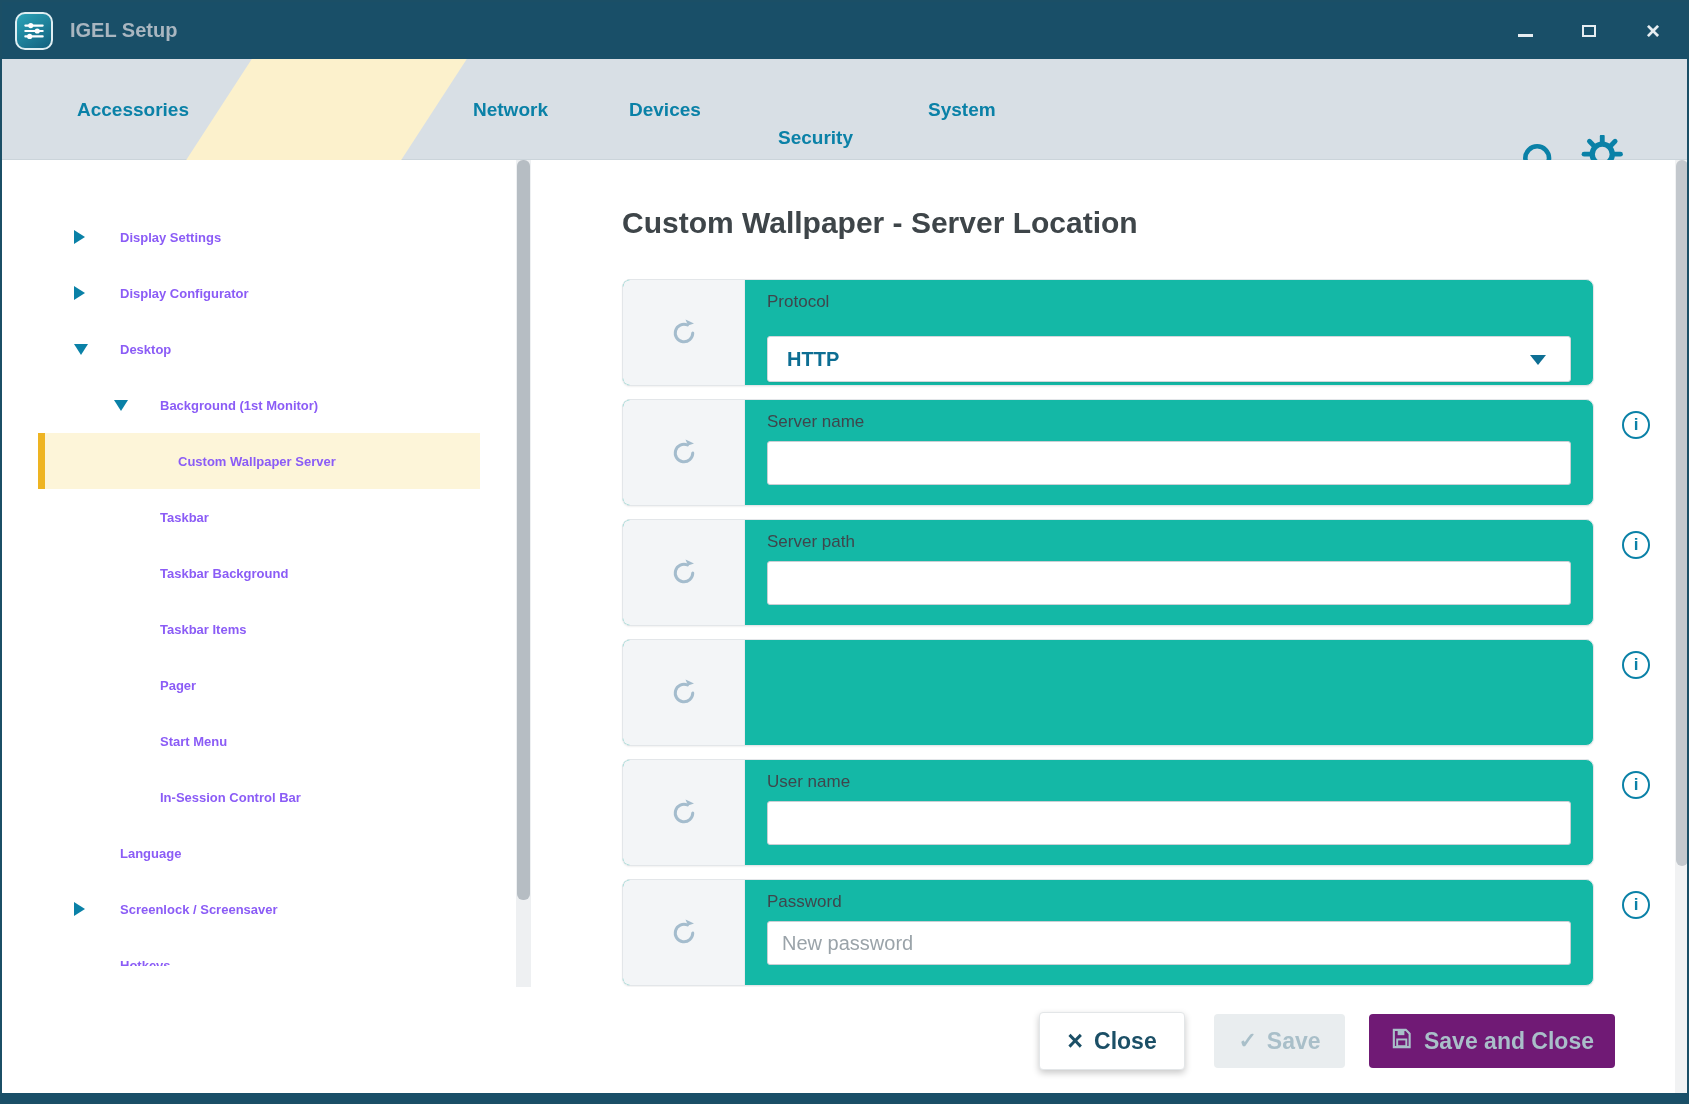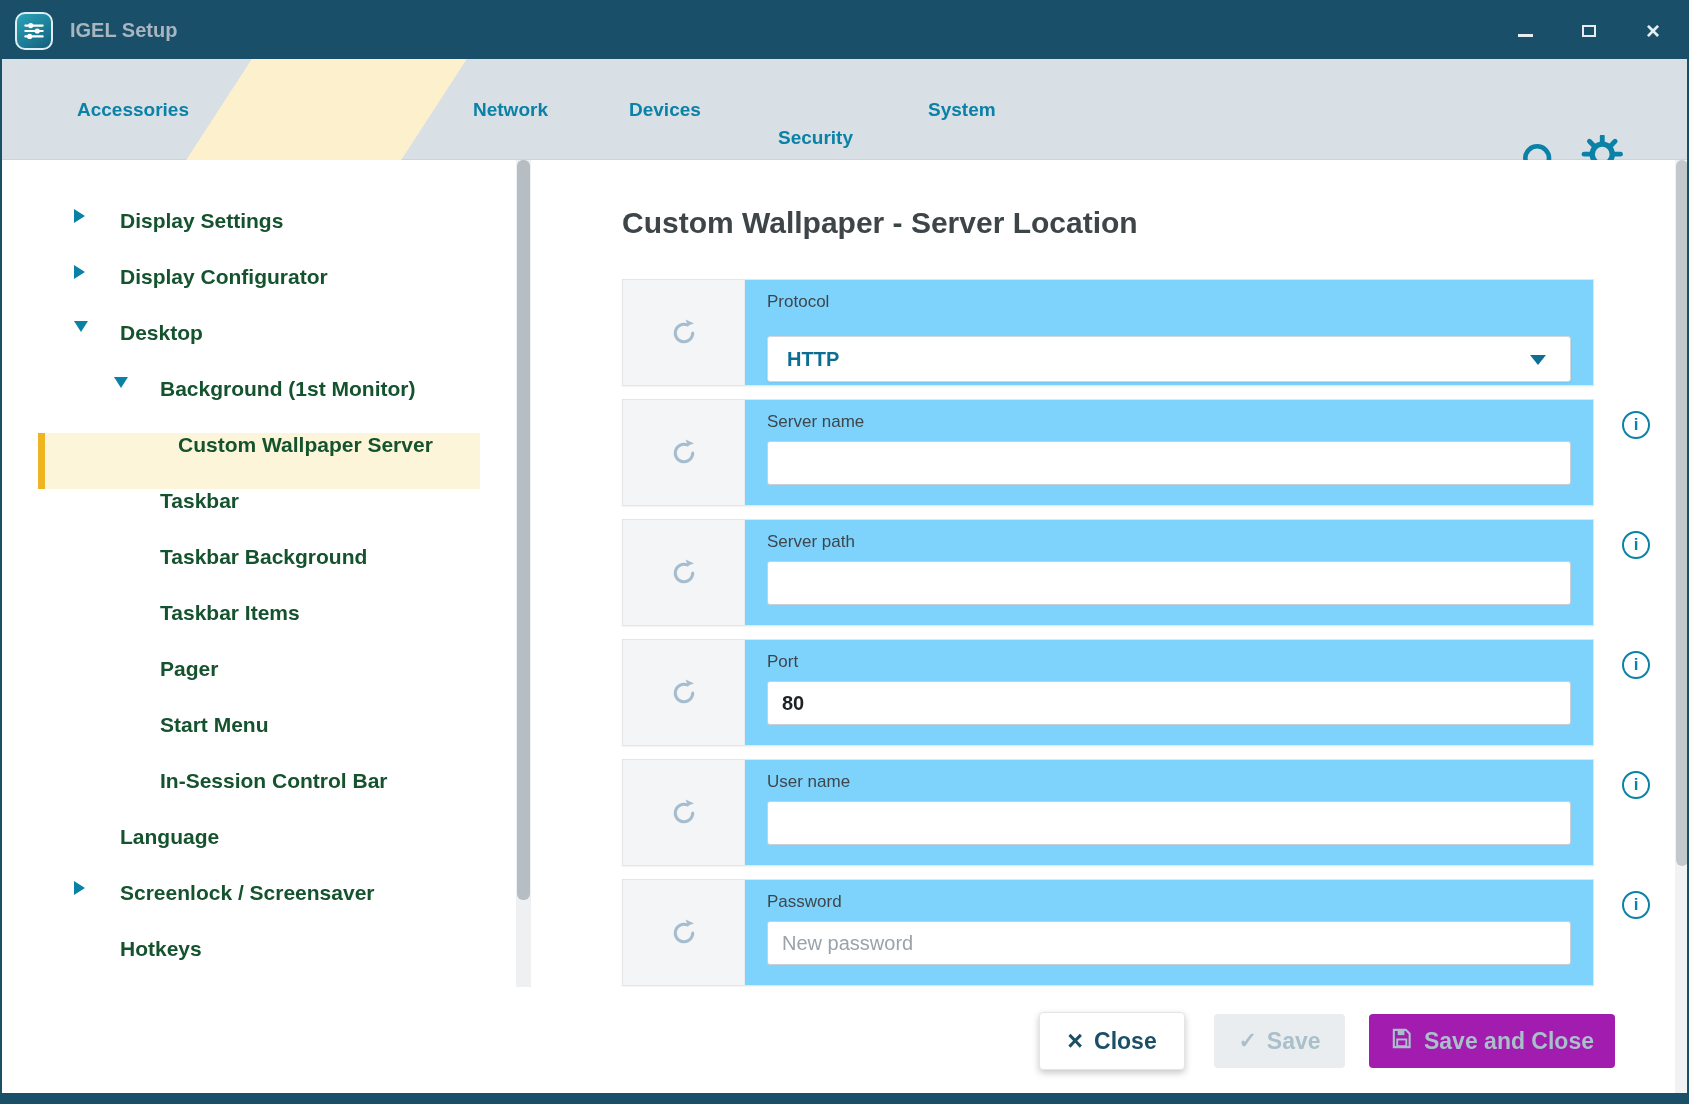--- a/index.html
+++ b/index.html
@@ -35,22 +35,22 @@
   .tab-network { left:471px; }
   .tab-devices { left:627px; }
   .tab-security { left:776px;margin-top:28px; }
   .tab-system { left:926px; }
   .search-btn { position:absolute; left:1516px; top:80px; width:46px; height:46px; cursor:pointer; }
   .gear-btn { position:absolute; left:1576px; top:76px; width:52px; height:52px; cursor:pointer; }
 
   
   .sidebar { position:absolute; left:0; top:158px; width:514px; height:806px;
              background:#ffffff; overflow:hidden; padding-top:49px; }
-  .side-item { height:56px; display:flex; align-items:flex-start; font-size:21px;
-               font-weight:bold; color:#14532d; cursor:pointer; }
+  .side-item { height:56px; display:flex; align-items:center; font-size:13px;
+               font-weight:bold; color:#8b5cf6; cursor:pointer; }
   .arrow { width:46px; display:flex; align-items:center; }
   .tri-right { width:0; height:0; border-left:11px solid #0a81a7;
                border-top:7px solid transparent; border-bottom:7px solid transparent; }
   .tri-down { width:0; height:0; border-top:11px solid #0a81a7;
               border-left:7px solid transparent; border-right:7px solid transparent; }
   .pl0a { padding-left:72px; }
   .pl0  { padding-left:118px; }
   .pl1a { padding-left:112px; }
   .pl1  { padding-left:158px; }
   .selected { margin-left:36px; width:442px; padding-left:133px;
@@ -60,21 +60,21 @@
   .side-scroll-thumb { position:absolute; left:1px; top:0; width:13px; height:740px; background:#b6bdc3; border-radius:6px; cursor:pointer; }
 
   
   .main { position:absolute; left:530px; top:158px; width:1143px; height:827px;
           background:#ffffff; overflow:hidden; }
   .page-title { position:absolute; left:90px; top:46px; font-size:30px;
                 font-weight:bold; color:#3e4549; }
   .rows { position:absolute; left:90px; top:119px; display:flex; flex-direction:column; gap:13px; }
   .row-wrap { position:relative; width:1040px; height:107px; }
   .row-card { position:absolute; left:0; top:0; width:972px; height:107px;
-              background:#7dd3fc; border:1px solid #e3e6e9; border-radius:0;
+              background:#14b8a6; border:1px solid #e3e6e9; border-radius:8px;
               box-shadow:0 1px 2px rgba(0,0,0,0.06); display:flex; overflow:hidden; }
   .row-reset { width:122px; background:#f3f5f7; border-right:1px solid #e9ecee;
                display:flex; align-items:center; justify-content:center; cursor:pointer; }
   .row-content { flex:1; padding:12px 22px 0 22px; }
   .row-label { font-size:17px; color:#3f464c; margin-bottom:9px; }
   .text-input { width:100%; height:44px; border:1px solid #c9cfd4; border-radius:3px;
                 background:#ffffff; font-family:"Liberation Sans", sans-serif;
                 font-size:20px; font-weight:bold; color:#1c2226; padding:0 14px; outline:none; }
   .text-input::placeholder { color:#9aa3a9; font-weight:normal; }
   .select { width:100%; height:46px; border:1px solid #d2d7db; border-radius:3px;
@@ -93,21 +93,21 @@
   .main-scroll-thumb { position:absolute; left:1px; top:0; width:12px; height:706px; background:#c3c8cd; border-radius:6px; cursor:pointer; }
 
   
   .btn { position:absolute; display:flex; align-items:center; justify-content:center;
          border-radius:4px; font-size:23px; font-weight:bold; cursor:pointer; }
   .btn-close { left:1037px; top:1010px; width:146px; height:58px; background:#ffffff;
                color:#1b4f66; border:1px solid #e3e6e8; box-shadow:0 3px 7px rgba(0,0,0,0.22); }
   .btn-x { font-size:27px; margin-right:11px; line-height:1; }
   .btn-save { left:1212px; top:1012px; width:131px; height:54px; background:#e9edef; color:#a9bfc9; }
   .btn-check { font-size:22px; margin-right:10px; }
-  .btn-sac { left:1367px; top:1012px; width:246px; height:54px; background:#a21caf; color:#a9bfc9; }
+  .btn-sac { left:1367px; top:1012px; width:246px; height:54px; background:#701a75; color:#a9bfc9; }
   .floppy { margin-right:11px; }
 
   .bottom-edge { position:absolute; left:0; bottom:0; width:100%; height:9px; background:#194f68; }
 </style>
 </head>
 <body>
 
 <div class="window">
 
   <div class="titlebar">
@@ -292,24 +292,20 @@
       </div>
 
       <div class="row-wrap">
         <div class="row-card">
           <div class="row-reset">
             <svg viewBox="0 0 24 24" width="30" height="30">
               <path d="M19 12 a7 7 0 1 1 -4.2 -6.4" fill="none" stroke="#a4bccd" stroke-width="2.4" stroke-linecap="round"></path>
               <path d="M13.2 1.2 l2 4.8 4.8 -1.6 z" fill="#a4bccd"></path>
             </svg>
           </div>
-          <div class="row-content">
-            <div class="row-label">Port</div>
-            <input class="text-input" type="text" value="80" style="">
-          </div>
         </div>
         <div class="info">i</div>
       </div>
 
       <div class="row-wrap">
         <div class="row-card">
           <div class="row-reset">
             <svg viewBox="0 0 24 24" width="30" height="30">
               <path d="M19 12 a7 7 0 1 1 -4.2 -6.4" fill="none" stroke="#a4bccd" stroke-width="2.4" stroke-linecap="round"></path>
               <path d="M13.2 1.2 l2 4.8 4.8 -1.6 z" fill="#a4bccd"></path>

